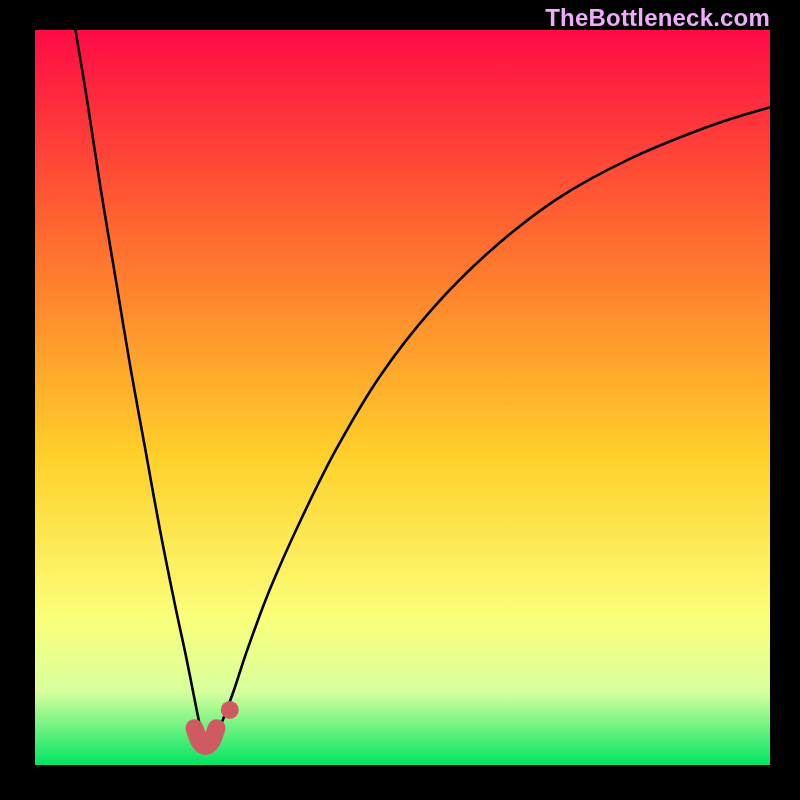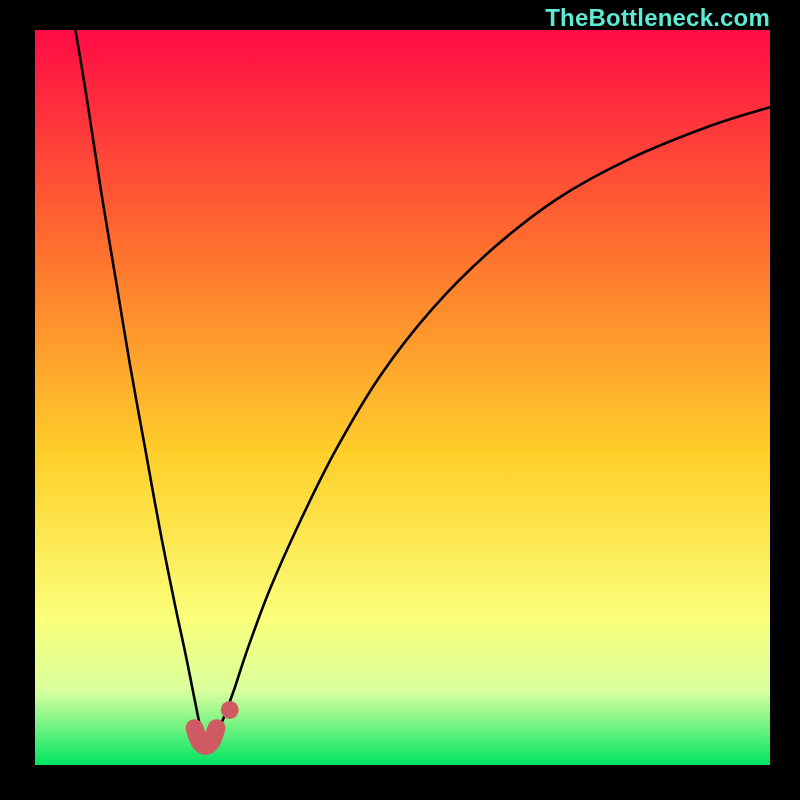--- a/index.html
+++ b/index.html
@@ -26,21 +26,21 @@
     height: 735px;
     overflow: hidden;
   }
   .attribution {
     position: absolute;
     top: 4px;
     right: 30px;
     font-family: Arial, Helvetica, sans-serif;
     font-size: 24px;
     font-weight: 600;
-    color: #5eead4;
+    color: #f0abfc;
     letter-spacing: 0.2px;
   }
   svg { display: block; }
 </style>
 </head>
 <body>
 
 <div class="frame">
   <div class="attribution">TheBottleneck.com</div>
 

